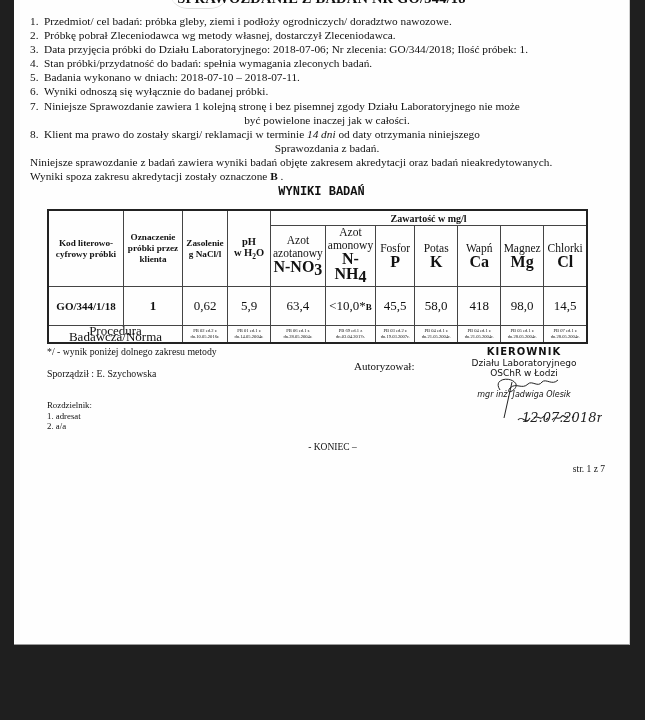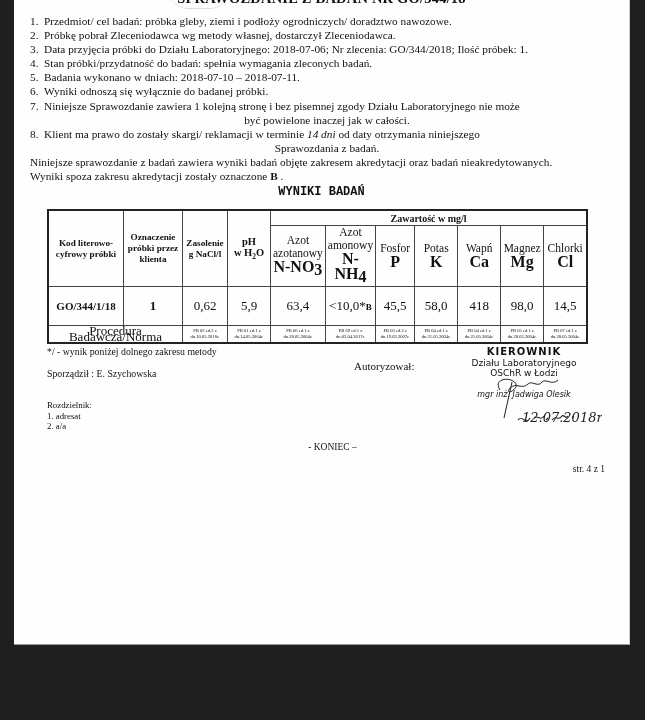--- a/index.html
+++ b/index.html
@@ -140,14 +140,14 @@
     <text x="40" y="54" font-size="13" font-style="italic" fill="#222" font-family="DejaVu Serif, serif">12.07.2018r.</text>
   </svg>
 
   <div class="dist">
     <div>Rozdzielnik:</div>
     <div>1. adresat</div>
     <div>2. a/a</div>
   </div>
 
   <div class="koniec">- KONIEC –</div>
-  <div class="pagenum">str. 4 z 1</div>
+  <div class="pagenum">str. 1 z 7</div>
 </div>
 
 </body></html>

